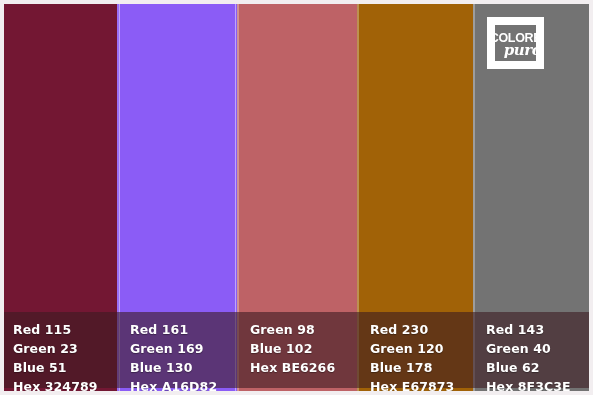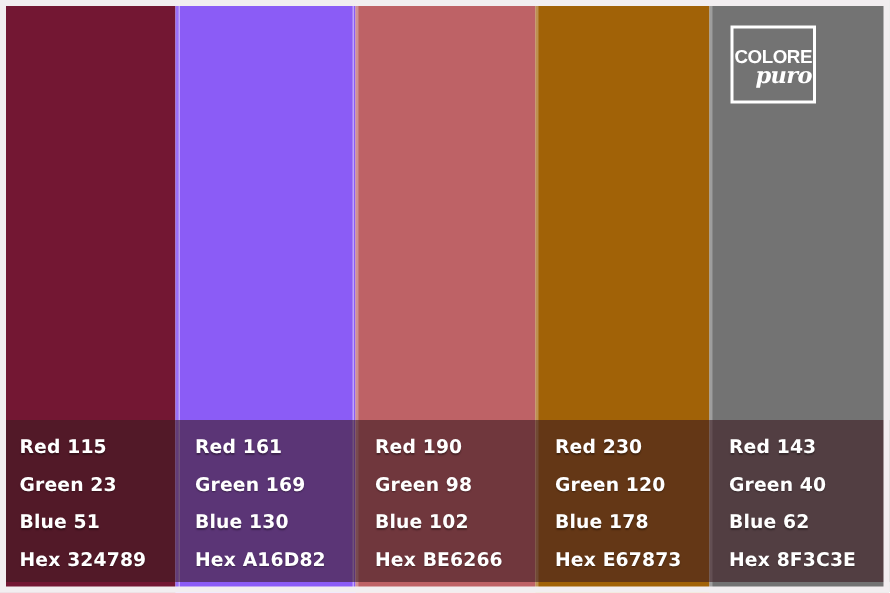--- a/index.html
+++ b/index.html
@@ -65,46 +65,46 @@
     position: absolute;
     left: 2px; top: 2px; right: 1px; bottom: 2px;
     border: 1px solid rgba(255,255,255,0.45);
     box-sizing: border-box;
     pointer-events: none;
     z-index: 6;
   }
   .info-panel {
     position: relative;
     z-index: 10;
-    height: 108px;
+    height: 76px;
     margin-bottom: 7px;
     background: rgba(60, 26, 34, 0.60);
     box-sizing: border-box;
     padding: 8px 0 6px 13px;
     display: flex;
     flex-direction: column;
-    justify-content: space-between;
+    justify-content: flex-start;
   }
   .info-line {
     color: #ffffff;
     font-size: 12.5px;
     font-weight: bold;
     line-height: 19px;
     letter-spacing: 0.1px;
     white-space: nowrap;
     text-shadow: 0 1px 1px rgba(0,0,0,0.35);
   }
   
   #logo-box {
     position: absolute;
     left: 487px;
     top: 17px;
     width: 57px;
     height: 52px;
-    border: 2px solid #4d7c0f;
+    border: 8px solid #4d7c0f;
     box-sizing: border-box;
     z-index: 20;
     display: flex;
     flex-direction: column;
     align-items: center;
     justify-content: center;
   }
   #logo-word {
     color: #ffffff;
     font-family: "Liberation Sans", sans-serif;
@@ -145,21 +145,20 @@
       <div class="info-panel">
         <div class="info-line">Red 161</div>
         <div class="info-line">Green 169</div>
         <div class="info-line">Blue 130</div>
         <div class="info-line">Hex A16D82</div>
       </div>
     </div>
 
     <div class="swatch-col" style="background: rgb(190, 98, 102); width: 120px; flex: 0 0 120px;">
       <div class="info-panel">
-        <div class="info-line">Red 190</div>
         <div class="info-line">Green 98</div>
         <div class="info-line">Blue 102</div>
         <div class="info-line">Hex BE6266</div>
       </div>
     </div>
 
     <div class="swatch-col" style="background: #a16207; width: 116px; flex: 0 0 116px;">
       <div class="info-panel">
         <div class="info-line">Red 230</div>
         <div class="info-line">Green 120</div>

